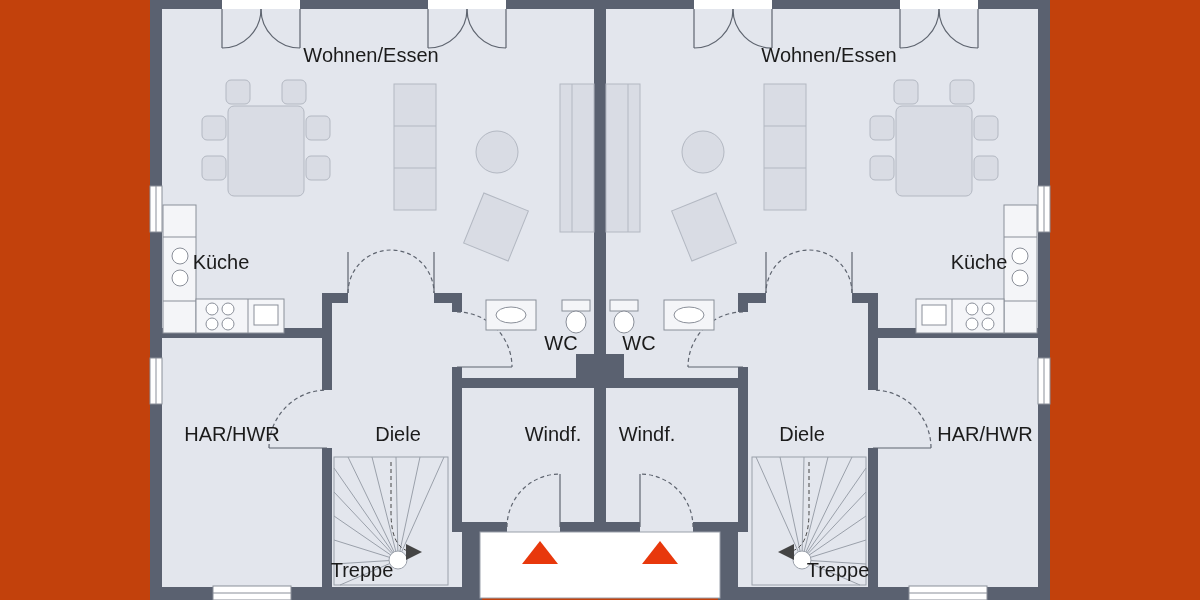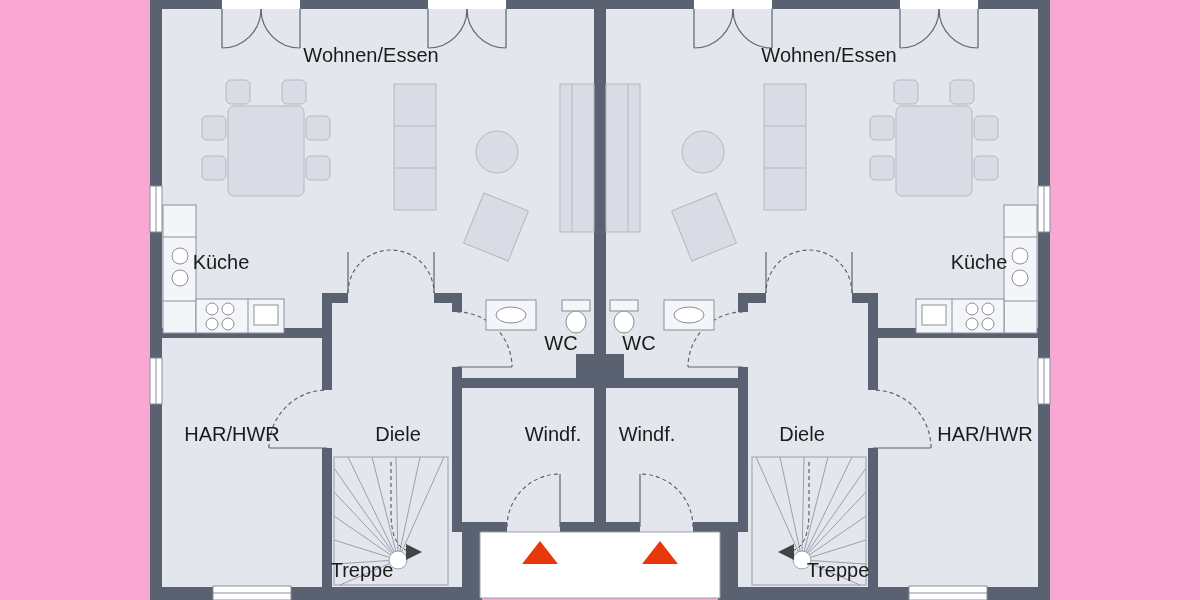--- a/index.html
+++ b/index.html
@@ -1,16 +1,16 @@
 <!DOCTYPE html>
 <html><head>
 <meta charset="utf-8">
 <style>
   html,body{margin:0;padding:0;background:#ffffff;}
-  .stage{position:relative;width:1200px;height:600px;background:#f9a8d4;overflow:hidden;
+  .stage{position:relative;width:1200px;height:600px;background:#c2410c;overflow:hidden;
          font-family:"Liberation Sans",sans-serif;}
   svg{position:absolute;left:0;top:0;display:block;}
   .lbl{font-family:"Liberation Sans",sans-serif;font-size:20px;fill:#1b1b1b;text-anchor:middle;}
 </style>
 </head>
 <body>
 
 <div class="stage">
 <svg width="1200" height="600" viewBox="0 0 1200 600" xmlns="http://www.w3.org/2000/svg" xmlns:xlink="http://www.w3.org/1999/xlink">
 

